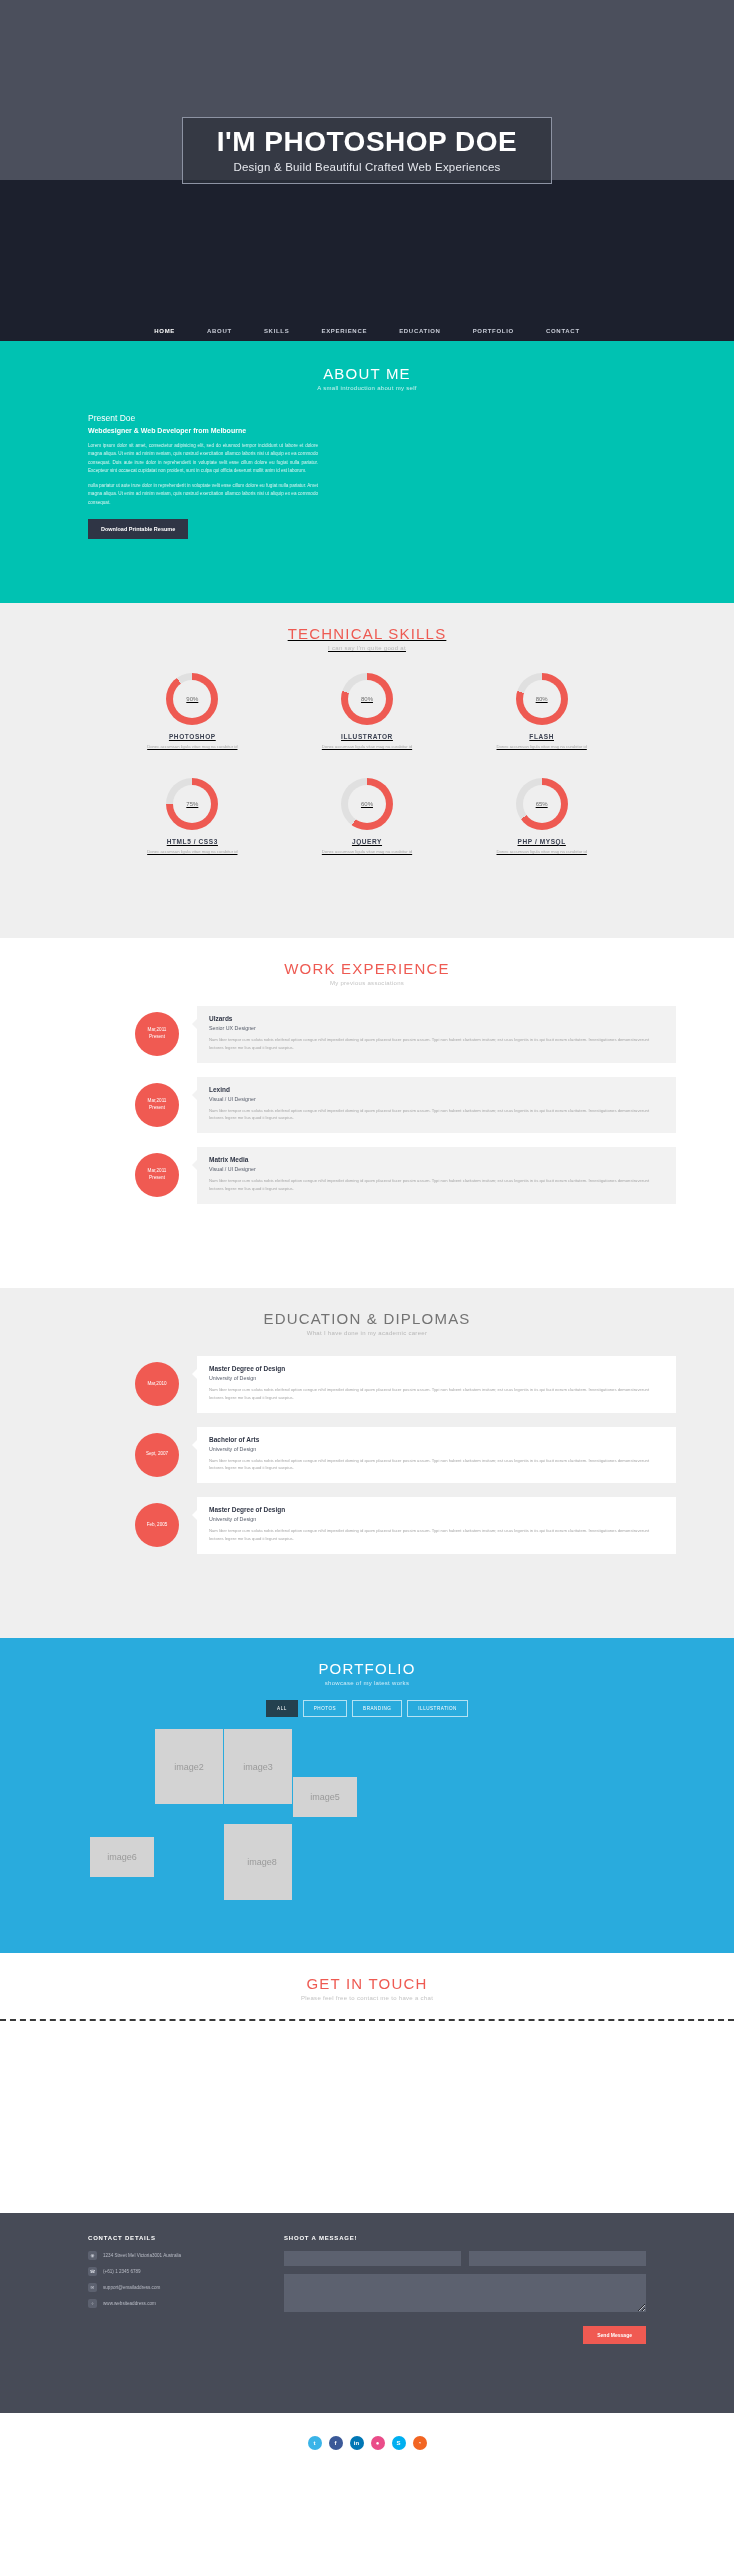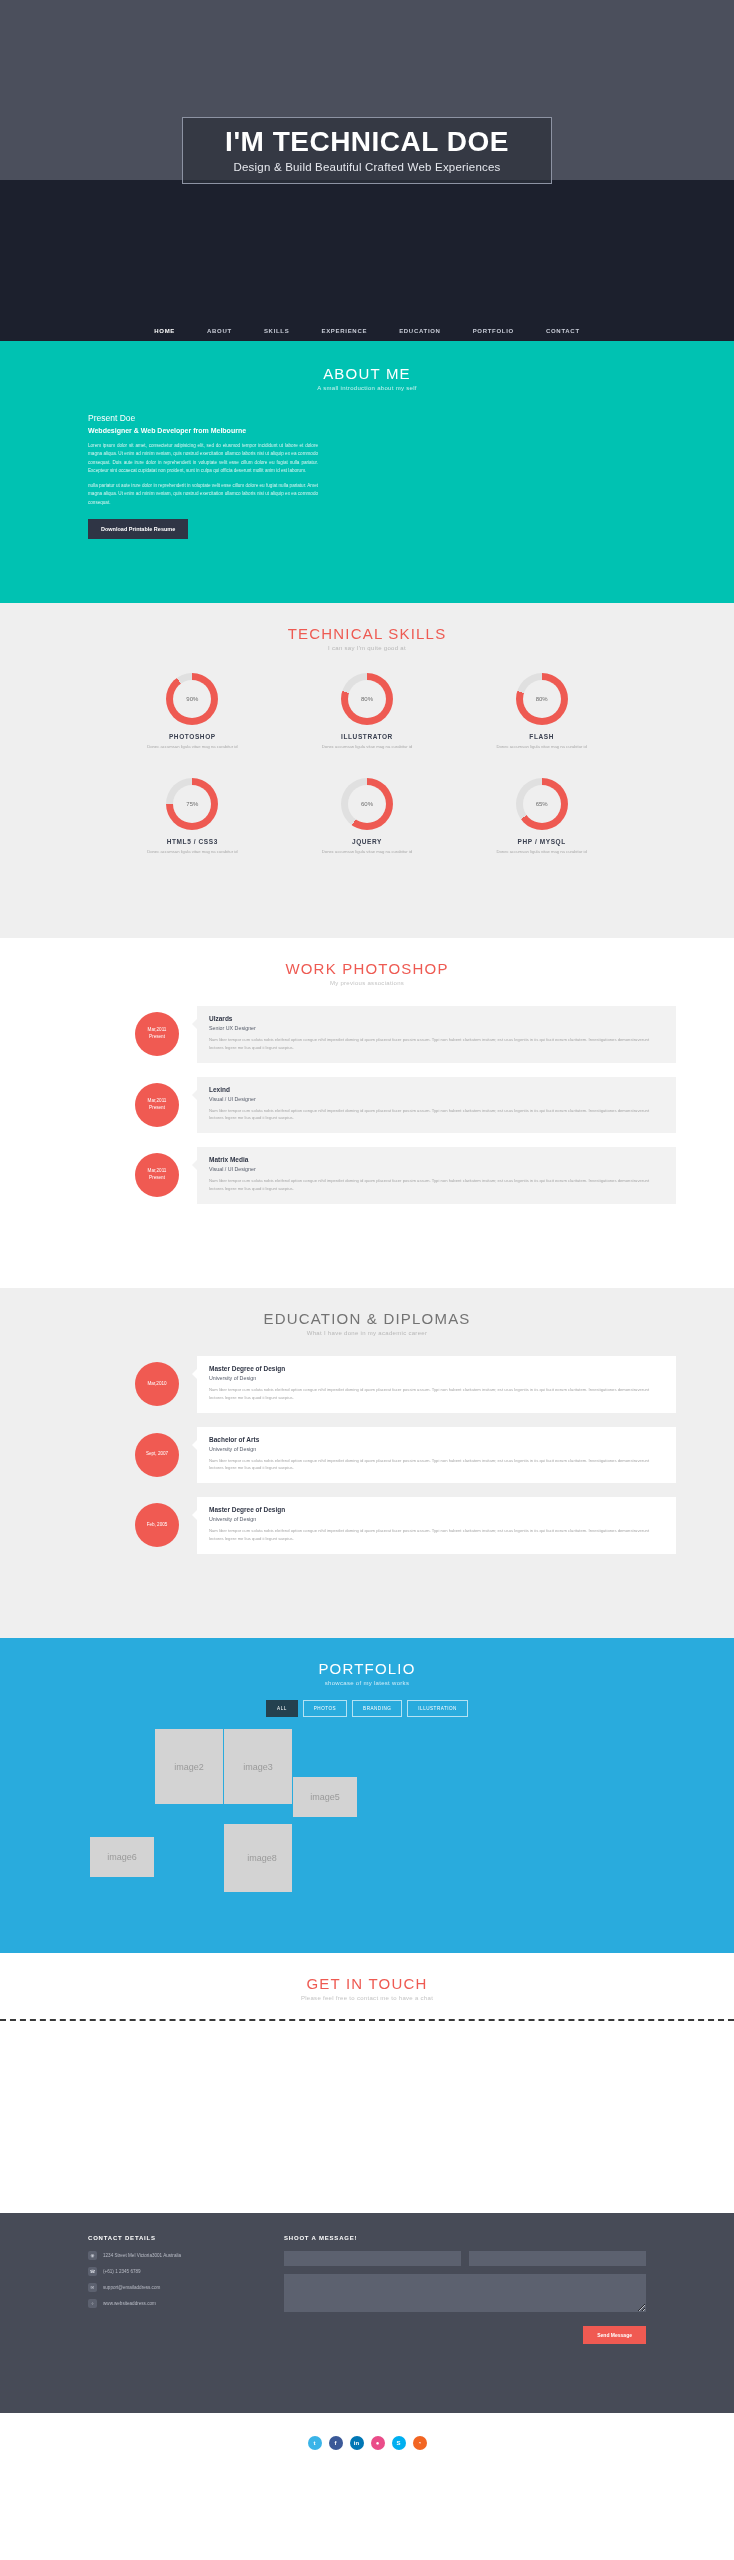--- a/index.html
+++ b/index.html
@@ -70,21 +70,21 @@
     padding:7px 13px; border:none; cursor:pointer;
   }
   .about-photo {
     width:95px; height:95px; border-radius:50%;
     background:#cdcdcd; color:#8f8f8f;
     display:flex; align-items:center; justify-content:center;
     font-size:9px; margin-top:8px;
   }
 
   
-  .skills { background:#efefef; height:335px; }
+  .skills { background:#efefef; height:335px;text-decoration:underline; }
   .skills .sec-title { color:#ee5a52; }
   .skills .sec-sub { color:#b7b7b7; }
   .skill-grid {
     display:grid; grid-template-columns:repeat(3,1fr);
     row-gap:28px; padding:22px 105px 0 105px;
   }
   .skill { text-align:center; }
   .ring {
     width:52px; height:52px; border-radius:50%;
     margin:0 auto 8px auto; position:relative;
@@ -202,21 +202,21 @@
     color:#ffffff; font-size:6px; font-weight:bold; cursor:pointer;
   }
 </style>
 </head>
 <body>
 
 <div class="hero">
   <div class="hero-top"></div>
   <div class="hero-bottom"></div>
   <div class="hero-badge">
-    <div class="hero-title">I'M TECHNICAL DOE</div>
+    <div class="hero-title">I'M PHOTOSHOP DOE</div>
     <div class="hero-sub">Design &amp; Build Beautiful Crafted Web Experiences</div>
   </div>
 </div>
 
 <div class="navbar">
   <div class="nav-list" id="nav-list">
       <div class="nav-item active">HOME</div>
       <div class="nav-item">ABOUT</div>
       <div class="nav-item">SKILLS</div>
       <div class="nav-item">EXPERIENCE</div>
@@ -288,21 +288,21 @@
           <span class="ring-val">65%</span>
         </div>
         <div class="skill-name">PHP / MYSQL</div>
         <div class="skill-desc">Donec accumsan ligula vitae mag na curabitur id</div>
       </div>
     </div>
 </div>
 
 <div class="experience">
   <div class="sec-head">
-    <div class="sec-title">WORK PHOTOSHOP</div>
+    <div class="sec-title">WORK EXPERIENCE</div>
     <div class="sec-sub">My previous associations</div>
   </div>
   <div class="tl-list" id="exp-list">
       <div class="tl-row">
         <div class="tl-dot">
           <span>Mar,2011</span>
           <span>Present</span>
         </div>
         <div class="tl-card">
           <div class="tl-title">UIzards</div>
@@ -383,21 +383,21 @@
       <button class="filter active">ALL</button>
       <button class="filter">PHOTOS</button>
       <button class="filter">BRANDING</button>
       <button class="filter">ILLUSTRATION</button>
     </div>
   <div class="grid" id="port-grid">
       <div class="ph" style="left: 155px; top: 0px; width: 68px; height: 75px;">image2</div>
       <div class="ph" style="left: 224px; top: 0px; width: 68px; height: 75px;">image3</div>
       <div class="ph" style="left: 293px; top: 48px; width: 64px; height: 40px;">image5</div>
       <div class="ph" style="left: 90px; top: 108px; width: 64px; height: 40px;">image6</div>
-      <div class="ph" style="left: 224px; top: 95px; width: 68px; height: 68px; padding-left: 8px;">image8</div>
+      <div class="ph" style="left: 224px; top: 95px; width: 68px; height: 76px; padding-left: 8px;">image8</div>
     </div>
 </div>
 
 <div class="contact">
   <div class="sec-head">
     <div class="sec-title">GET IN TOUCH</div>
     <div class="sec-sub">Please feel free to contact me to have a chat</div>
   </div>
   <div class="map-dash"></div>
 </div>

